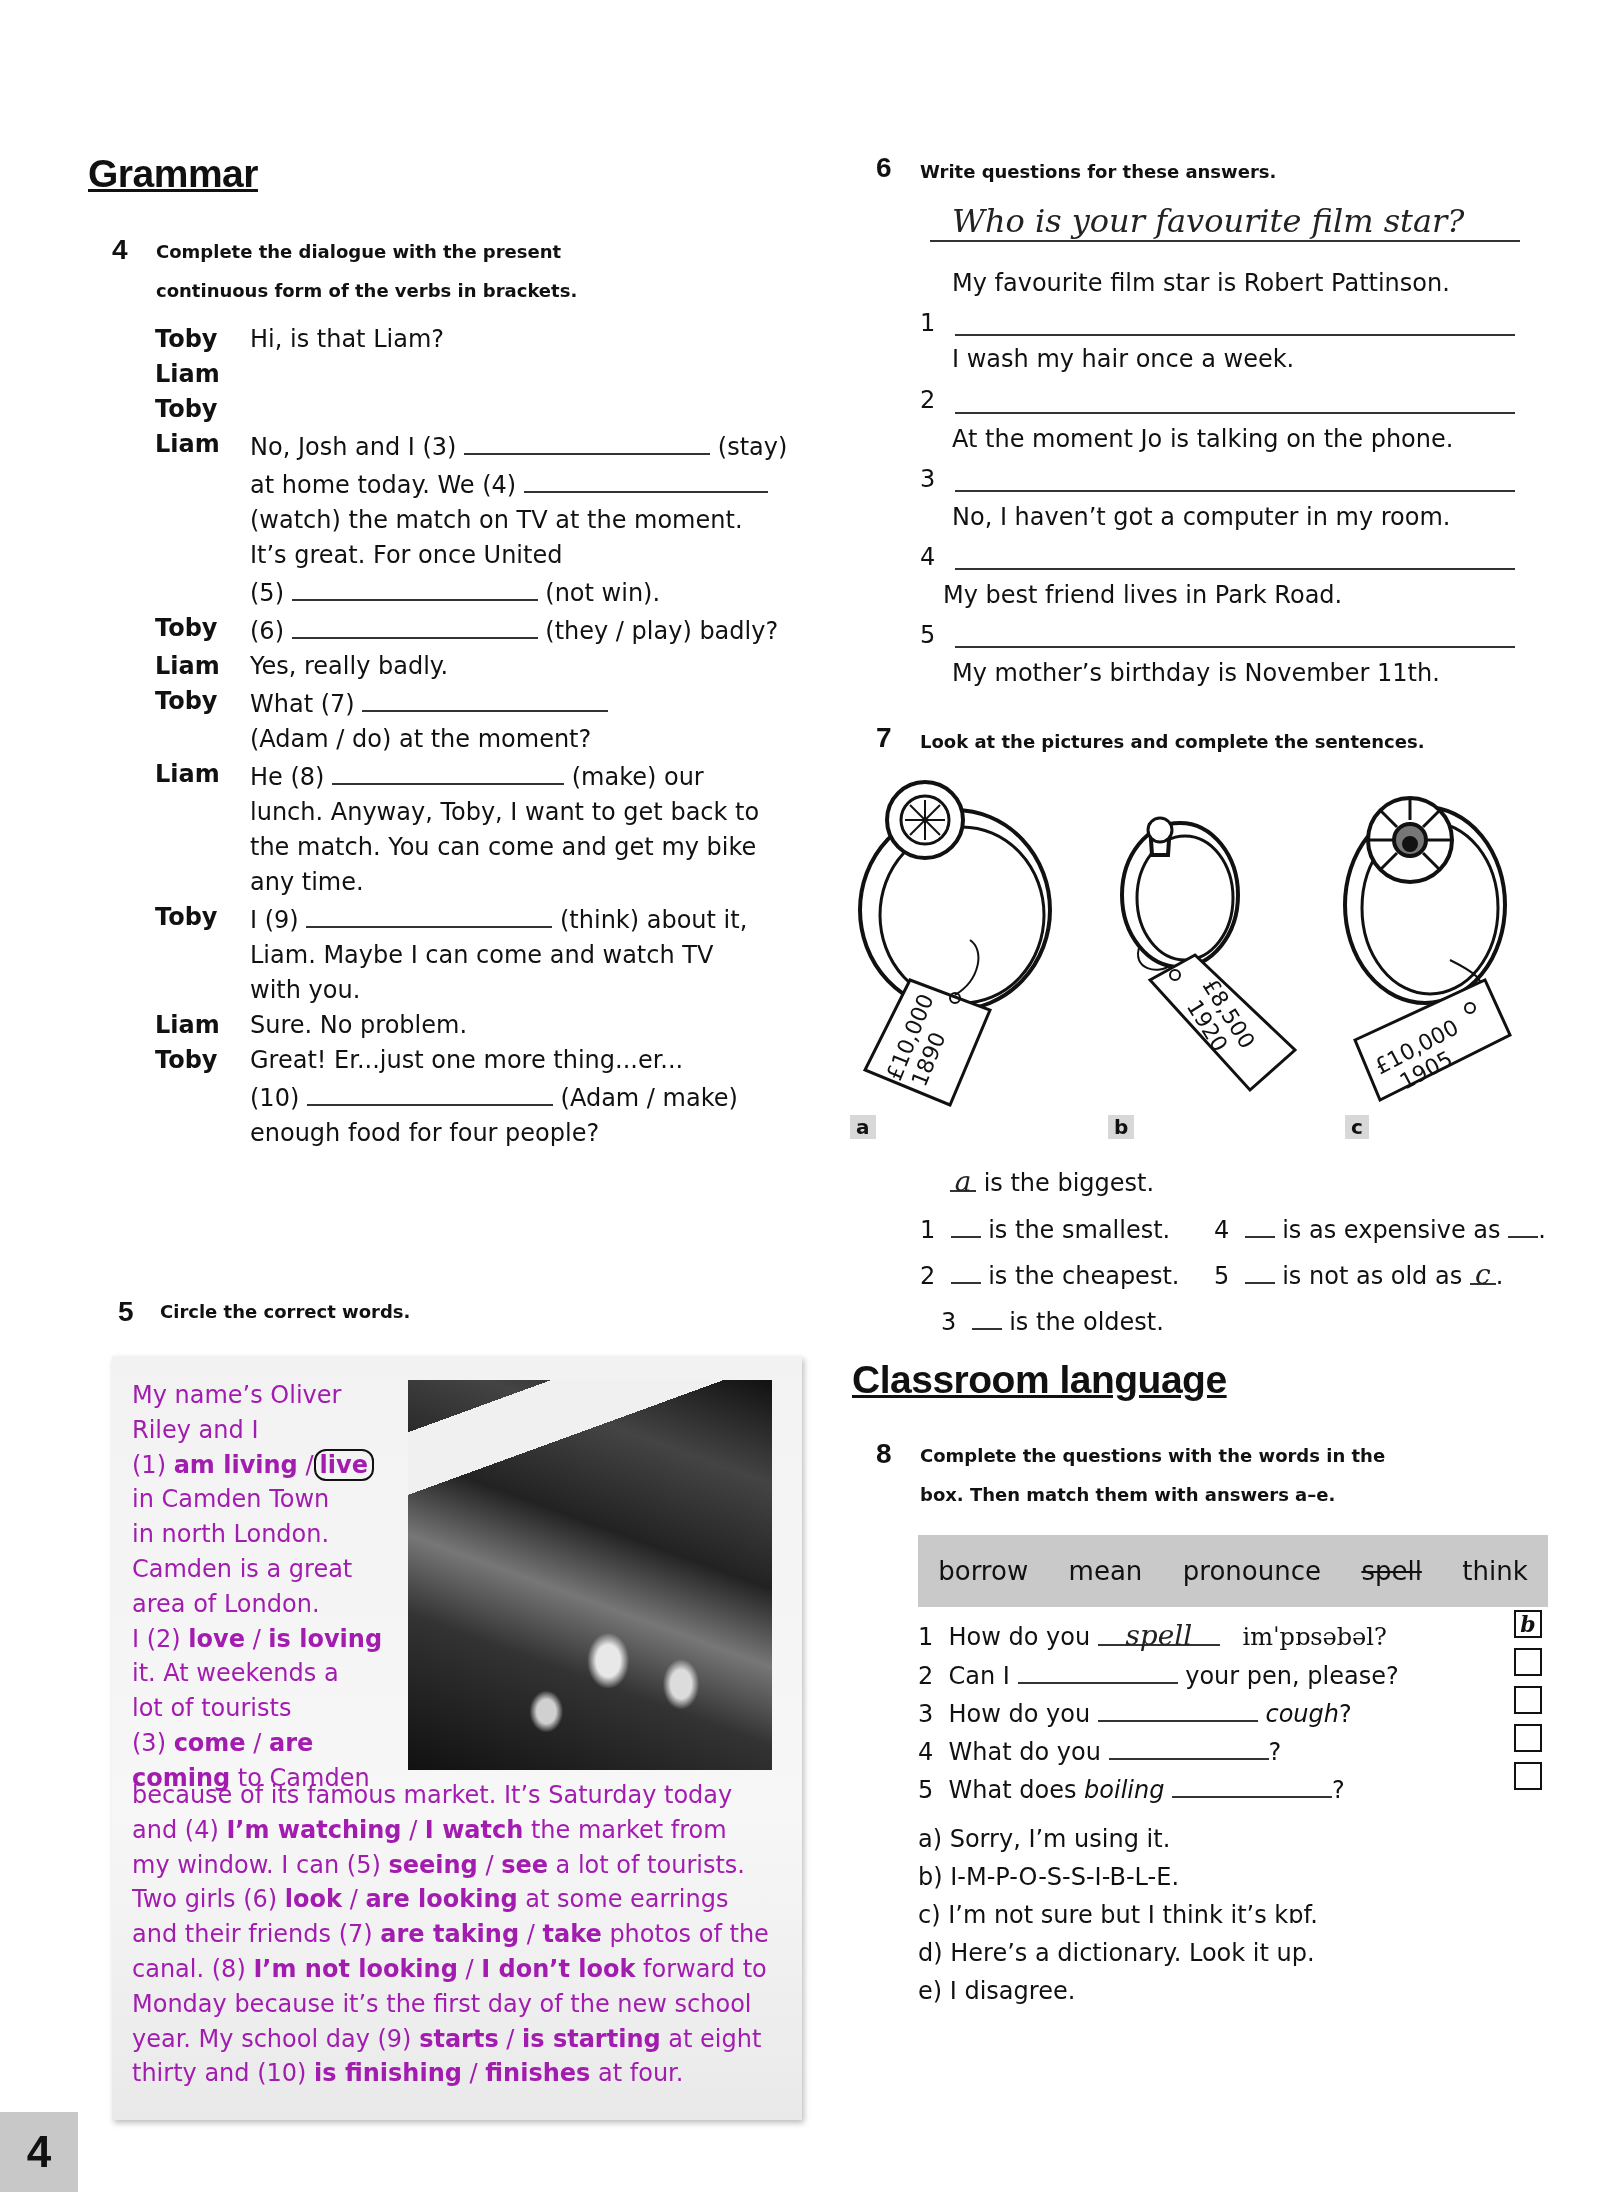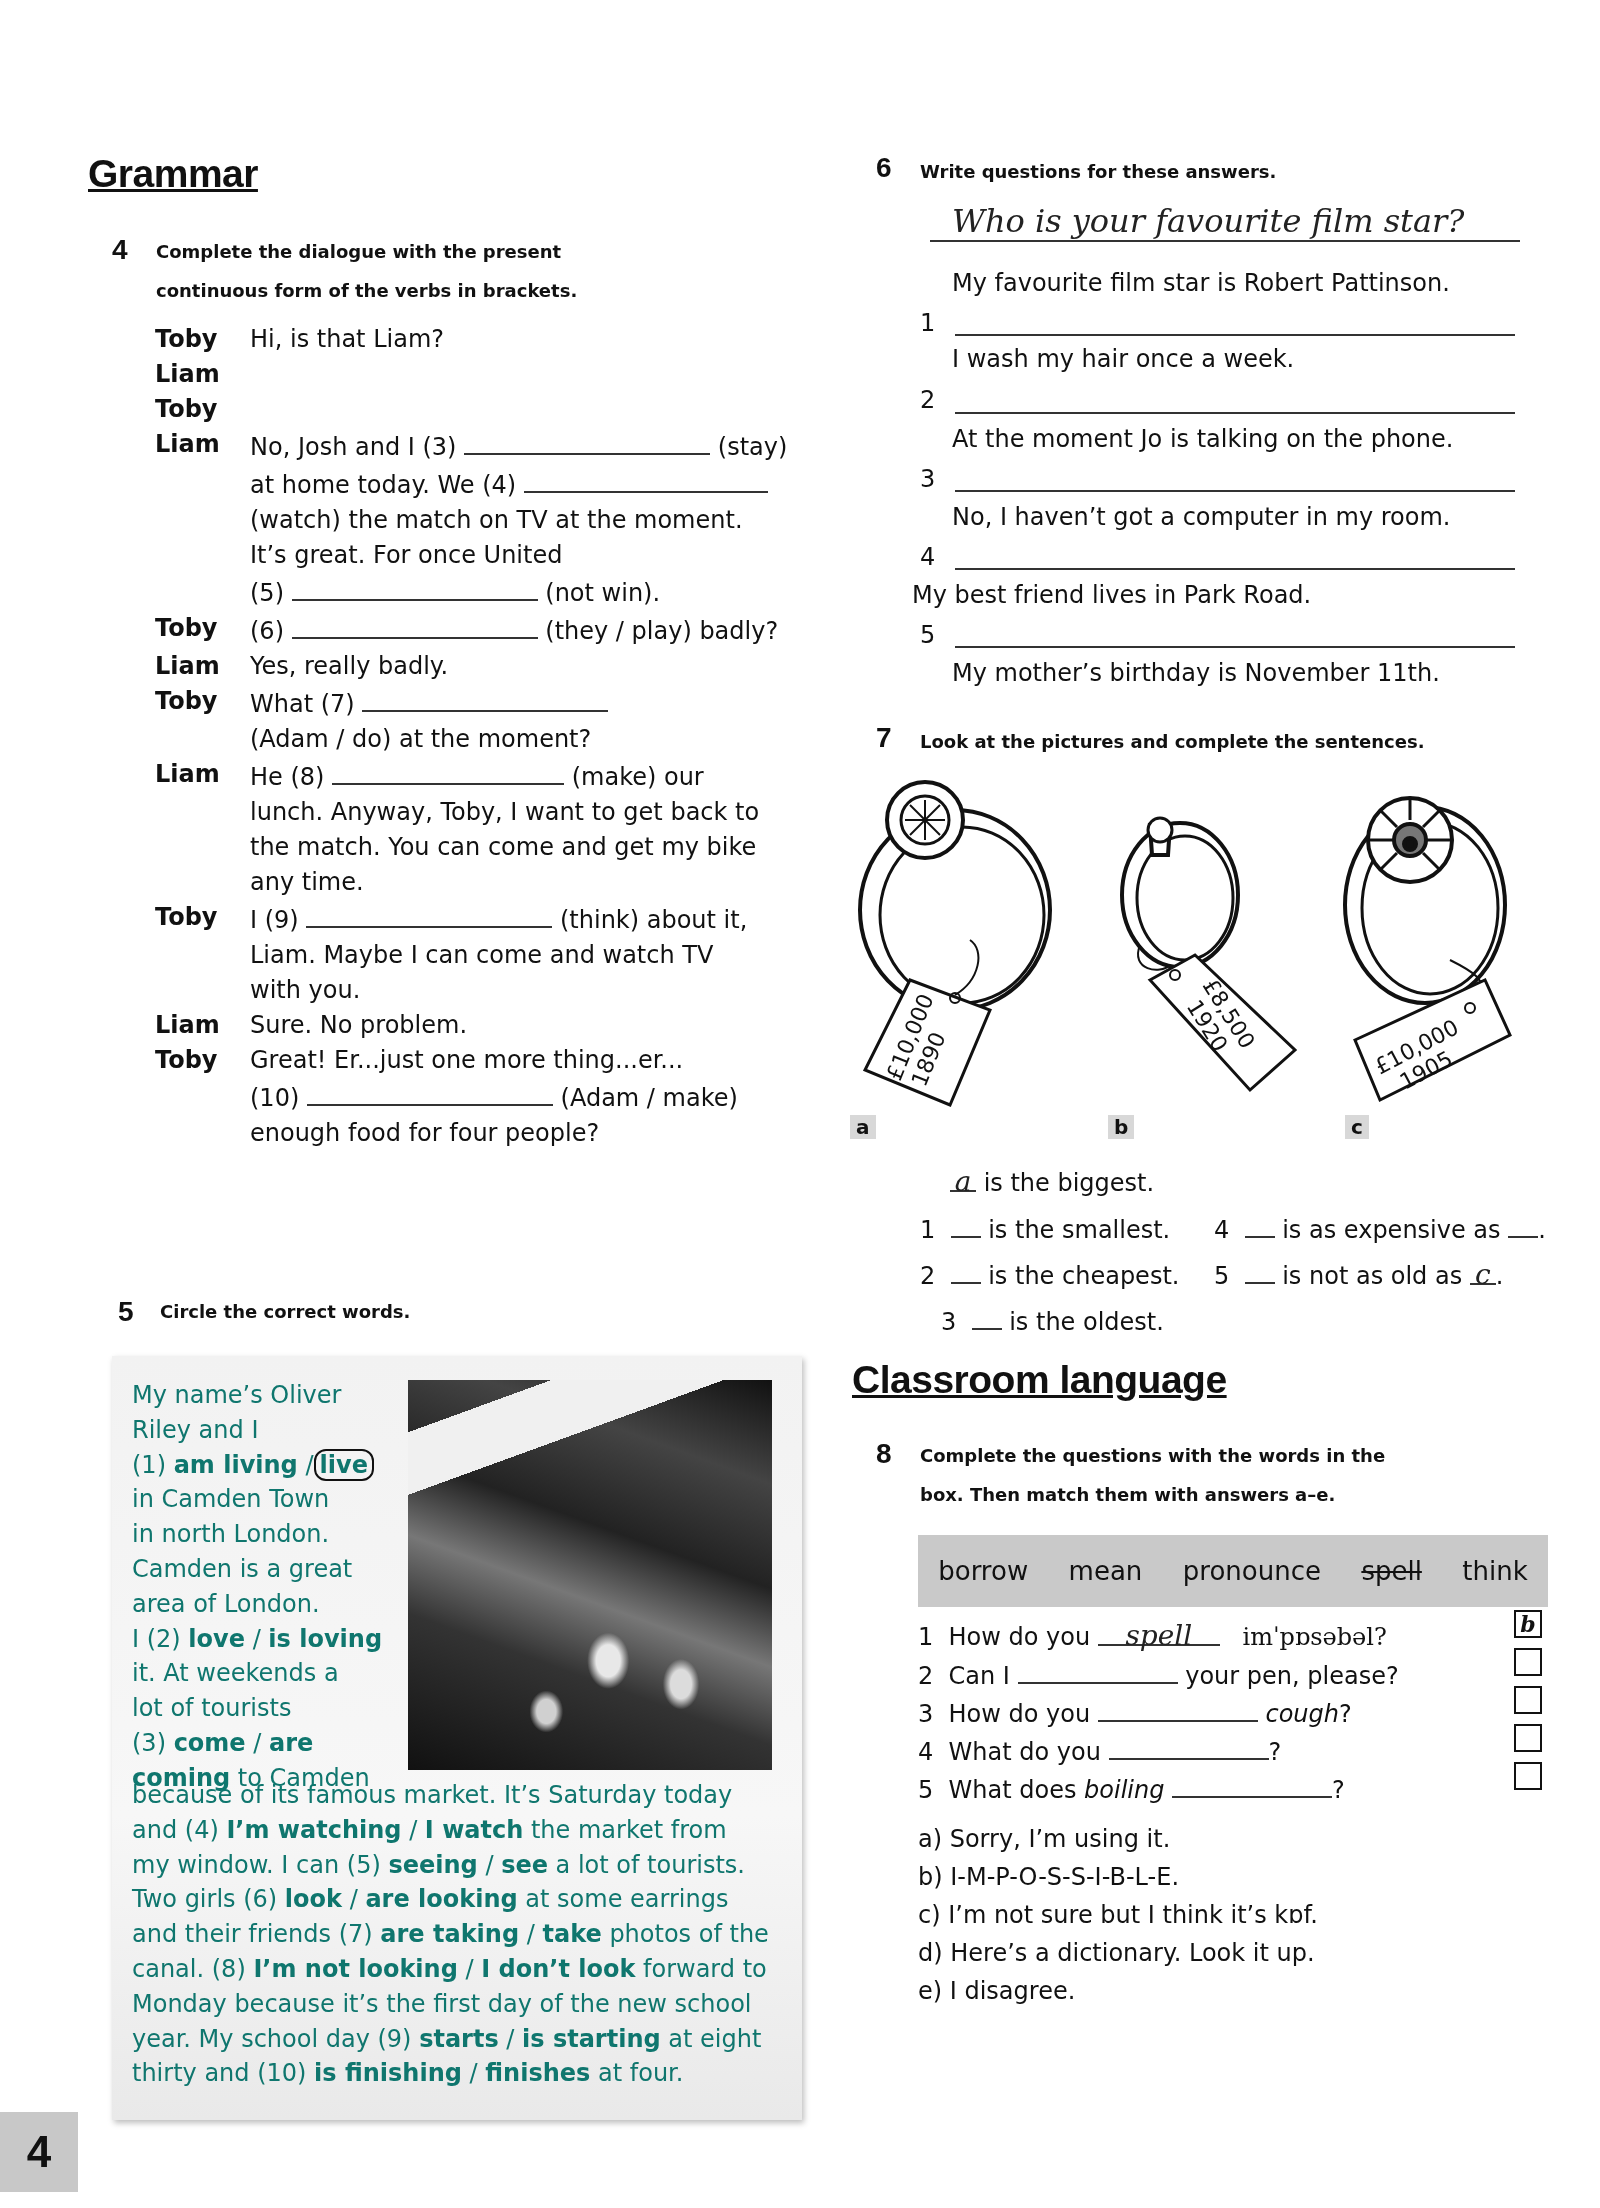--- a/index.html
+++ b/index.html
@@ -16,21 +16,21 @@
   
   .dlg { position: absolute; left: 155px; top: 322px; width: 660px; }
   .dlg-row { display: flex; }
   .spk { width: 95px; flex: none; font-weight: bold; font-size: 24px; line-height: 35px; }
   .spk-txt { flex: 1; font-size: 24px; line-height: 35px; }
 
   
   .ex5 { position: absolute; left: 112px; top: 1356px; width: 690px; height: 764px;
          background: linear-gradient(180deg, #f2f2f2, #f7f7f7 60%, #e9e9e9);
          box-shadow: 2px 3px 6px #bdbdbd; }
-  .ex5-txt { position: absolute; font-family: "DejaVu Sans", sans-serif; font-size: 24px; line-height: 34.8px; color: #0f766e; }
+  .ex5-txt { position: absolute; font-family: "DejaVu Sans", sans-serif; font-size: 24px; line-height: 34.8px; color: #a21caf; }
   .ex5-txt b { font-weight: bold; }
   .circ { border: 2.5px solid #111; border-radius: 12px; padding: 0 4px; }
   .photo { position: absolute; left: 408px; top: 1380px; width: 364px; height: 390px;
            background:
              radial-gradient(ellipse 30px 40px at 55% 72%, #e8e8e8 40%, transparent 70%),
              radial-gradient(ellipse 26px 36px at 75% 78%, #dcdcdc 40%, transparent 70%),
              radial-gradient(ellipse 24px 30px at 38% 85%, #d0d0d0 40%, transparent 70%),
              linear-gradient(160deg, transparent 10%, #f0f0f0 10%, #f0f0f0 22%, transparent 22%),
              linear-gradient(20deg, #111 0%, #333 30%, #777 45%, #222 60%, #444 80%, #111 100%);
   }
@@ -206,21 +206,21 @@
 <div class="q-num body-txt" style="left:920px;top:383px;">2</div>
 <div class="q-line" style="left:955px;top:412px;width:560px;"></div>
 <div class="q-ans body-txt" style="left:952px;top:422px;">At the moment Jo is talking on the phone.</div>
 
 <div class="q-num body-txt" style="left:920px;top:462px;">3</div>
 <div class="q-line" style="left:955px;top:490px;width:560px;"></div>
 <div class="q-ans body-txt" style="left:952px;top:500px;">No, I haven’t got a computer in my room.</div>
 
 <div class="q-num body-txt" style="left:920px;top:540px;">4</div>
 <div class="q-line" style="left:955px;top:568px;width:560px;"></div>
-<div class="q-ans body-txt" style="left:912px;top:578px;">My best friend lives in Park Road.</div>
+<div class="q-ans body-txt" style="left:943px;top:578px;">My best friend lives in Park Road.</div>
 
 <div class="q-num body-txt" style="left:920px;top:618px;">5</div>
 <div class="q-line" style="left:955px;top:646px;width:560px;"></div>
 <div class="q-ans body-txt" style="left:952px;top:656px;">My mother’s birthday is November 11th.</div>
 
 <div class="ex-num" style="left:876px;top:722px;">7</div>
 <div class="abs ex-title" style="left:920px;top:722px;">Look at the pictures and complete the sentences.</div>
 
 <div class="rings">
   <svg width="700" height="370" viewBox="0 0 700 370">

